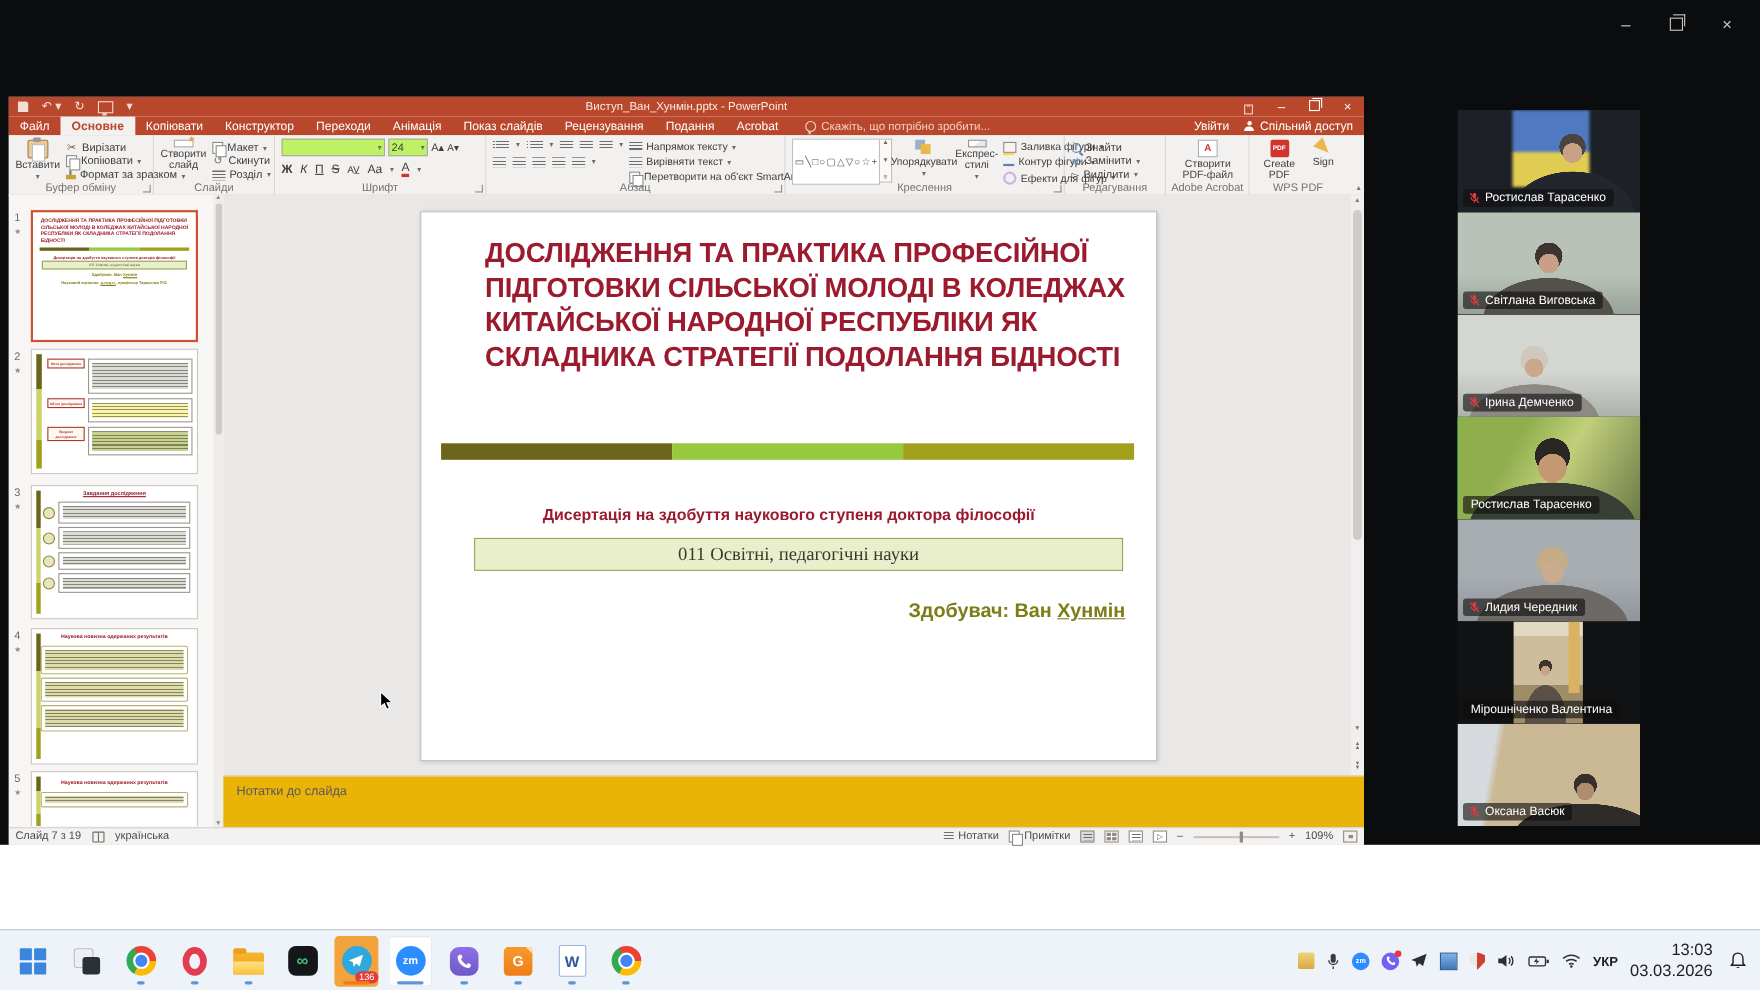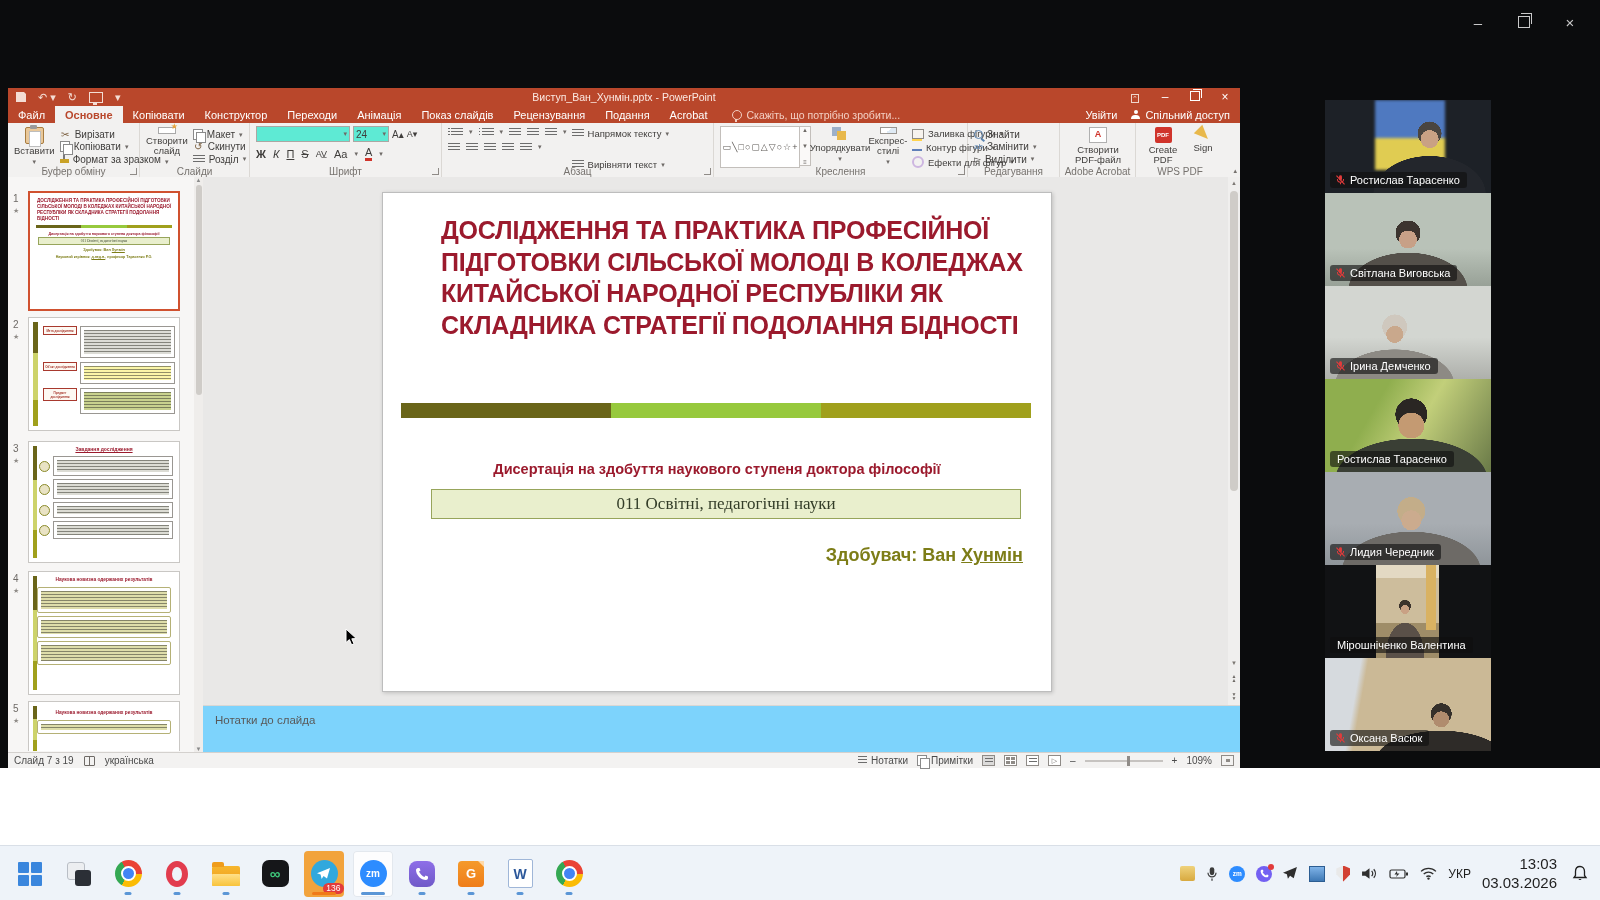--- a/index.html
+++ b/index.html
@@ -49,21 +49,21 @@
   .clipico{width:17px;height:22px;background:#e9c89a;border:1px solid #a87c3f;border-radius:2px;position:relative}
   .clipico::before{content:"";position:absolute;left:4px;top:-3px;width:7px;height:4px;background:#9a9a9a;border-radius:1px}
   .clipico::after{content:"";position:absolute;left:3px;top:3px;width:10px;height:14px;background:#fff;border:1px solid #bdbdbd}
   .nslideico{width:16px;height:20px;background:#fff;border:1px solid #a9a9a9;position:relative}
   .nslideico::after{content:"★";position:absolute;right:-3px;top:-5px;color:#e8a33d;font-size:8px}
   .mini{width:11px;height:11px;display:inline-flex;align-items:center;justify-content:center;font-size:10px;color:#7b5f3f}
   .i-copy{width:8px;height:9px;border:1px solid #8a8a8a;background:#fff;position:relative}
   .i-copy::after{content:"";position:absolute;left:2px;top:2px;width:8px;height:9px;border:1px solid #8a8a8a;background:#fff}
   .i-brush{width:9px;height:4px;background:#c9a227;position:relative;margin-top:4px}
   .i-brush::after{content:"";position:absolute;left:3px;top:-4px;width:2.4px;height:4px;background:#7a7a7a}
-  .selbox{height:14px;background:#5eead4;border:1px solid #aba7a3;font-size:10px;display:inline-flex;align-items:center;justify-content:space-between;padding:0 2px;color:#3f3d3b}
+  .selbox{height:14px;background:#bef264;border:1px solid #aba7a3;font-size:10px;display:inline-flex;align-items:center;justify-content:space-between;padding:0 2px;color:#3f3d3b}
   .fl{font-weight:bold}
   .li{width:12px;height:9px;background:repeating-linear-gradient(180deg,#6d6d6d 0 1px,transparent 1px 3px)}
   .li.b{position:relative;padding-left:3px;background-clip:content-box}
   .li.b::before{content:"";position:absolute;left:0;top:0;width:1.6px;height:9px;background:repeating-linear-gradient(180deg,#6d6d6d 0 1px,transparent 1px 3px)}
   .gallery{width:76px;height:38px;background:#fff;border:1px solid #c3bfbb;display:flex;flex-wrap:wrap;align-content:space-around;justify-content:space-around;font-size:9px;color:#5c5854;padding:1px}
   .gscroll{width:10px;height:38px;border:1px solid #c3bfbb;border-left:none;display:flex;flex-direction:column;align-items:center;justify-content:space-between;font-size:6px;color:#6e6a66;background:#faf9f8}
   .sqs{width:16px;height:14px;position:relative}
   .sqs::before{content:"";position:absolute;left:0;top:0;width:9px;height:9px;background:#9db0c8}
   .sqs::after{content:"";position:absolute;left:5px;top:4px;width:9px;height:9px;background:#e8b84b}
   .qstyle{width:15px;height:13px;border:1px solid #9a9691;background:linear-gradient(135deg,#fff 50%,#dfeaf4 50%)}
@@ -110,21 +110,21 @@
   .sbar{position:absolute;left:18px;top:210px;width:630px;height:15px;display:flex}
   .sbar span{flex:1}
   .ssub{position:absolute;left:0;width:100%;top:268px;text-align:center;font-size:14.5px;font-weight:bold;color:#9B1A2D}
   .sbox{position:absolute;left:48px;top:296px;width:588px;height:28px;background:#e9efcd;border:1px solid #97a55b;text-align:center;line-height:28px;font-family:"Liberation Serif","DejaVu Serif",serif;font-size:17px;color:#333d28}
   .szdob{position:absolute;right:28px;top:352px;font-size:18px;font-weight:bold;color:#7D7D17}
   .skeriv{position:absolute;right:18px;top:406px;font-size:17.5px;font-weight:bold;color:#7D7D17}
   .u{text-decoration:underline}
   .escroll{position:absolute;right:0;top:89px;width:12px;height:528px;background:#f0efee;display:flex;flex-direction:column;align-items:center;font-size:6px;color:#7c7873}
   .esthumb{width:8px;height:300px;background:#cfccc8;border-radius:4px;margin-top:2px}
   .dblbtn{line-height:4px;font-size:5px;padding:5px 0;color:#6e6a66;text-align:center}
-  .notesbar{position:absolute;left:195px;top:617px;width:1037px;height:47px;background:#7dd3fc;border-top:1px solid #d9d7d4;font-size:11.5px;color:#595959;box-sizing:border-box;padding:8px 12px}
+  .notesbar{position:absolute;left:195px;top:617px;width:1037px;height:47px;background:#eab308;border-top:1px solid #d9d7d4;font-size:11.5px;color:#595959;box-sizing:border-box;padding:8px 12px}
   .statusbar{position:absolute;left:0;top:664px;width:100%;height:16px;background:#f3f2f1;border-top:1px solid #d4d1ce;display:flex;align-items:center;font-size:10px;color:#4a4a4a;box-sizing:border-box;padding:0 6px;gap:10px}
   .bookico{width:9px;height:8px;border:1px solid #6e6a66;border-radius:1px;position:relative}
   .bookico::after{content:"";position:absolute;left:4px;top:0;width:0;height:8px;border-left:1px solid #6e6a66}
   .sright{margin-left:auto;display:flex;align-items:center;gap:9px}
   .vico{width:13px;height:11px;border:1px solid #8f8b87;background:#fff;display:grid;place-items:center;padding:1px;box-sizing:border-box}
   .vico.hl{background:#dcdbda;border-color:#7a7explicit6}
   .vgrid{width:9px;height:7px;display:grid;grid-template-columns:1fr 1fr;gap:1px}
   .vgrid span{background:#8f8b87}
   .track{width:78px;height:2px;background:#c6c3c0;position:relative}
   .knob{position:absolute;left:55%;top:-4px;width:3px;height:10px;background:#8f8b87}
@@ -168,21 +168,21 @@
   .gpdf{width:26px;height:26px;border-radius:4px;background:linear-gradient(#f59a2b,#ef7d1a);display:grid;place-items:center;color:#fff;font-weight:bold;font-size:13px;position:relative}
   .gpdf::after{content:"";position:absolute;right:0;top:0;border-left:6px solid transparent;border-top:6px solid #ffd9a8}
   .word{width:23px;height:27px;background:#fff;border:1px solid #9fb6d8;border-radius:2px;display:grid;place-items:center;color:#2b579a;font-weight:bold;font-size:14px}
   .tray{margin-left:auto;display:flex;align-items:center;gap:11px;padding-right:12px;color:#1f1f1f}
   .trayapp{width:15px;height:15px;border-radius:2px;background:linear-gradient(#efd27c,#d8a93f)}
   .zmini{width:16px;height:16px;border-radius:50%;background:#2d8cff;color:#fff;font-size:6.5px;font-weight:bold;display:grid;place-items:center}
   .vmini{width:16px;height:16px;border-radius:50%;background:#7360f2;position:relative;display:grid;place-items:center}
   .vmini::after{content:"";position:absolute;right:-2px;top:-2px;width:6px;height:6px;border-radius:50%;background:#e23b3b}
   .bluesq{width:16px;height:16px;background:linear-gradient(#7fb3e8,#3e78b4);border:1px solid #2c5d92;box-sizing:border-box}
   .shield{width:14px;height:16px;background:linear-gradient(90deg,#e9e9e9 50%,#d23f31 50%);clip-path:polygon(50% 0,100% 18%,100% 55%,50% 100%,0 55%,0 18%)}
-  .lang{font-size:12px;font-weight:normal}
+  .lang{font-size:12px;font-weight:bold}
   .clock{font-size:15px;text-align:right;line-height:1.25}
   .bellsvg{margin-left:4px}
   .cursor{position:absolute;left:345px;top:628px;z-index:50}
 </style>
 </head>
 <body>
 
 <div class="zoomctl" style="right:102px">
     <span>–</span>
   </div>
@@ -332,21 +332,21 @@
         </div>
         <div style="display:flex;gap:6px">
           <span class="li"></span>
           <span class="li"></span>
           <span class="li"></span>
           <span class="li"></span>
           <span class="li"></span>
             <span class="car">▾</span>
         </div>
       </div>
-      <div class="rows" style="font-size:9.5px;gap:20px;padding-top:2px">
+      <div class="rows" style="font-size:9.5px;gap:3px;padding-top:2px">
         <div class="srow" style="height:12px">
             <span class="li"></span>
             <span>Напрямок тексту</span>
             <span class="car">▾</span>
           </div>
         <div class="srow" style="height:12px">
             <span class="li"></span>
             <span>Вирівняти текст</span>
             <span class="car">▾</span>
           </div>

